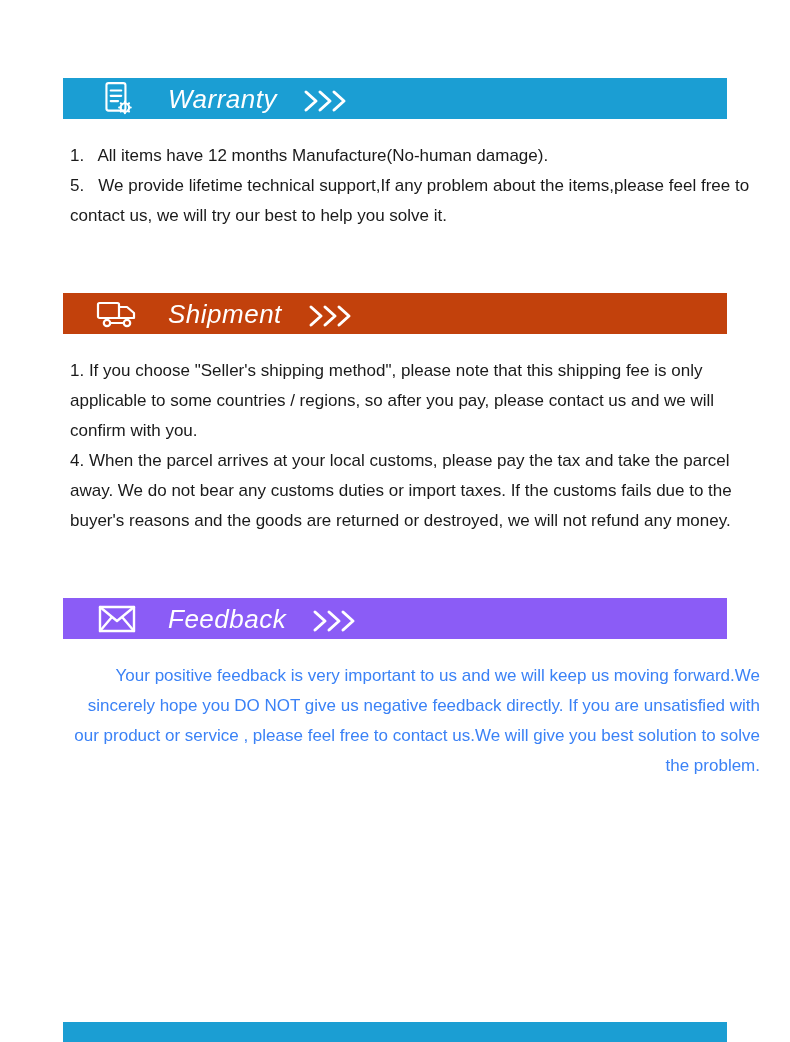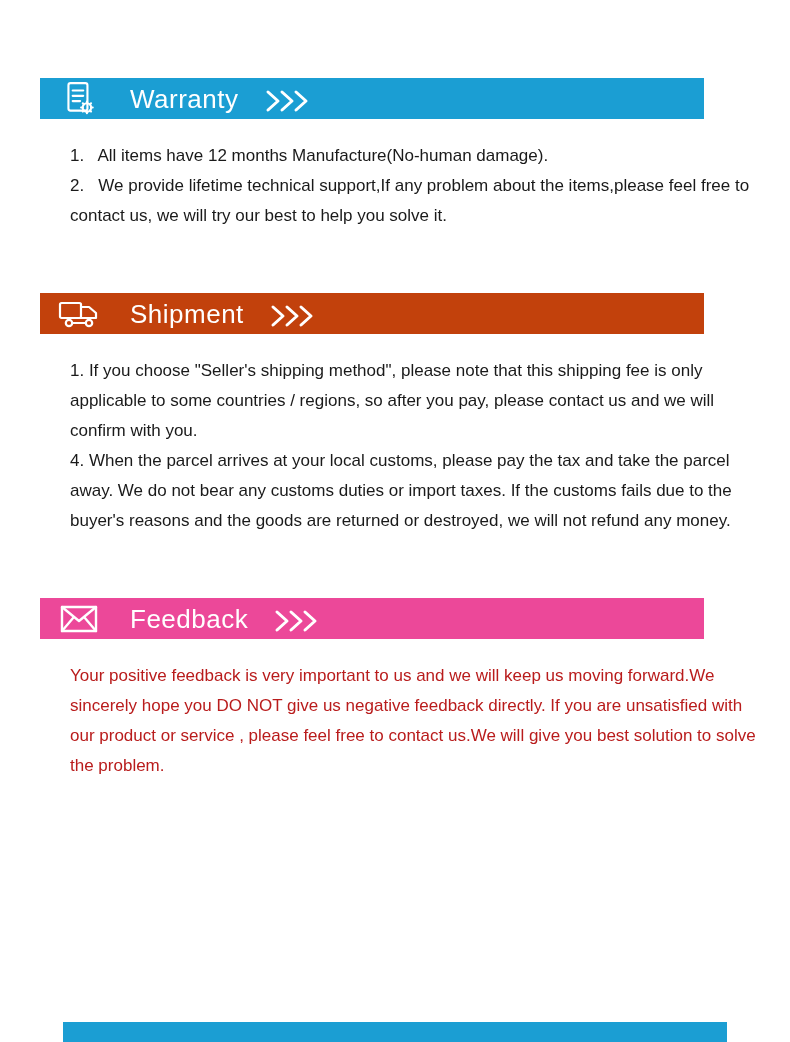--- a/index.html
+++ b/index.html
@@ -10,27 +10,28 @@
     margin: 0 auto;
     background: #ffffff;
     font-family: "Liberation Sans", sans-serif;
     overflow: hidden;
   }
   .spacer-top { height: 78px; }
   .section { margin: 0; }
   .section + .section { margin-top: 62px; }
   .header-bar {
     box-sizing: border-box;
-    margin-left: 40px;
+    margin-left: 63px;
     width: 664px;
     height: 41px;
     background: #1b9ed3; 
     display: flex;
     align-items: center;
-    padding-left: 16px;
+    padding-left: 31px;
+    font-style: italic;
   }
   .hdr-icon {
     width: 46px;
     height: 38px;
     display: flex;
     align-items: center;
     justify-content: center;
     flex: 0 0 auto;
   }
   .hdr-title {
@@ -96,21 +97,21 @@
       <span class="hdr-chevrons">
         <svg width="46" height="24" viewBox="0 0 46 24" fill="none" stroke="#ffffff" stroke-width="3" stroke-linecap="round" stroke-linejoin="round">
           <polyline points="3,3 13,12 3,21"></polyline>
           <polyline points="17,3 27,12 17,21"></polyline>
           <polyline points="31,3 41,12 31,21"></polyline>
         </svg>
       </span>
     </div>
     <div class="section-body" style="color: rgb(26, 26, 26);">
       <p>1.   All items have 12 months Manufacture(No-human damage).</p>
-      <p>2.   We provide lifetime technical support,If any problem about the items,please feel free to contact us, we will try our best to help you solve it.</p>
+      <p>5.   We provide lifetime technical support,If any problem about the items,please feel free to contact us, we will try our best to help you solve it.</p>
     </div>
   </section>
 
   <section class="section">
     <div class="header-bar accent-bg" style="background: #c2410c;">
       <span class="hdr-icon">
         <svg width="42" height="34" viewBox="0 0 42 34" fill="none" stroke="#ffffff" stroke-width="2.2" stroke-linecap="round" stroke-linejoin="round">
           <rect x="2" y="6" width="21" height="15" rx="1.5"></rect>
           <path d="M23 10 h8 l7 6 v5 h-15"></path>
           <circle cx="11" cy="26" r="3.2"></circle>
@@ -127,38 +128,38 @@
         </svg>
       </span>
     </div>
     <div class="section-body" style="color: rgb(26, 26, 26);">
       <p>1. If you choose "Seller's shipping method", please note that this shipping fee is only applicable to some countries / regions, so after you pay, please contact us and we will confirm with you.</p>
       <p>4. When the parcel arrives at your local customs, please pay the tax and take the parcel away. We do not bear any customs duties or import taxes. If the customs fails due to the buyer's reasons and the goods are returned or destroyed, we will not refund any money.</p>
     </div>
   </section>
 
   <section class="section">
-    <div class="header-bar accent-bg" style="background: #ec4899;">
+    <div class="header-bar accent-bg" style="background: #8b5cf6;">
       <span class="hdr-icon">
         <svg width="40" height="32" viewBox="0 0 40 32" fill="none" stroke="#ffffff" stroke-width="2.4" stroke-linecap="round" stroke-linejoin="round">
           <rect x="3" y="4" width="34" height="24"></rect>
           <polyline points="3,4 20,18 37,4"></polyline>
           <line x1="3" y1="28" x2="14.5" y2="14.5"></line>
           <line x1="37" y1="28" x2="25.5" y2="14.5"></line>
         </svg>
       </span>
       <span class="hdr-title">Feedback</span>
       <span class="hdr-chevrons">
         <svg width="46" height="24" viewBox="0 0 46 24" fill="none" stroke="#ffffff" stroke-width="3" stroke-linecap="round" stroke-linejoin="round">
           <polyline points="3,3 13,12 3,21"></polyline>
           <polyline points="17,3 27,12 17,21"></polyline>
           <polyline points="31,3 41,12 31,21"></polyline>
         </svg>
       </span>
     </div>
-    <div class="section-body" style="color: #b91c1c;">
+    <div class="section-body" style="color: #3b82f6; text-align: right;">
       <p>Your positive feedback is very important to us and we will keep us moving forward.We sincerely hope you DO NOT give us negative feedback directly. If you are unsatisfied with our product or service , please feel free to contact us.We will give you best solution to solve the problem.</p>
     </div>
   </section>
 
   <div class="partial-bottom-bar accent-bg" style="background: rgb(27, 158, 211);"></div>
 
 </div>
 
 </body></html>

